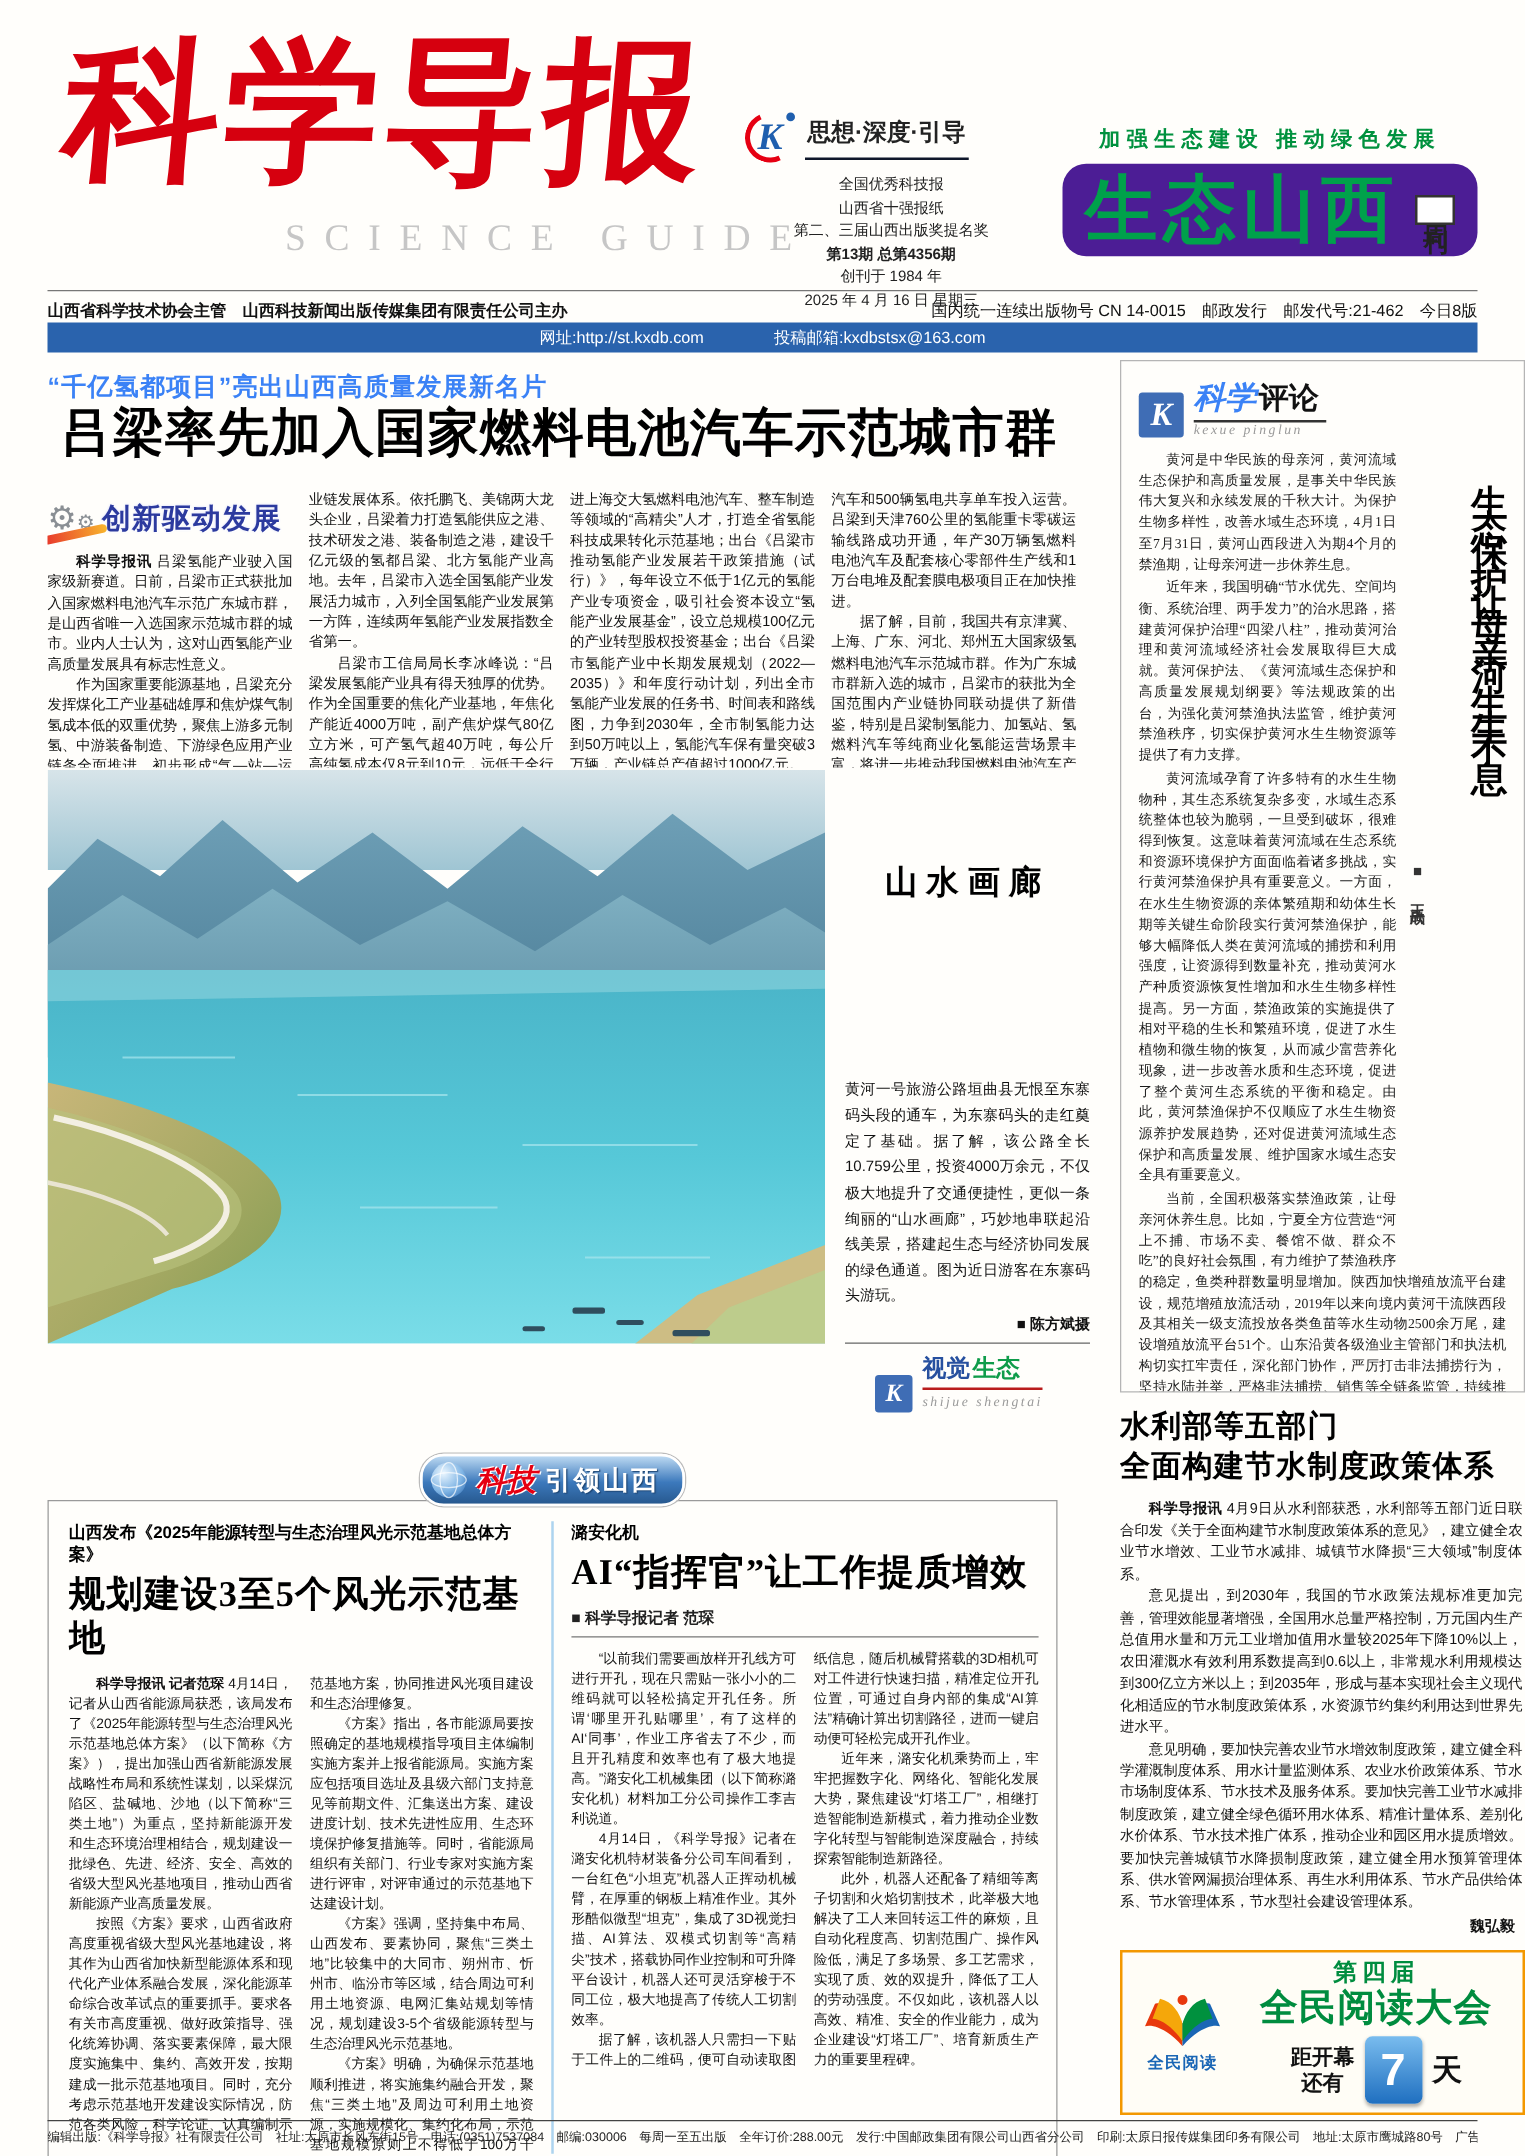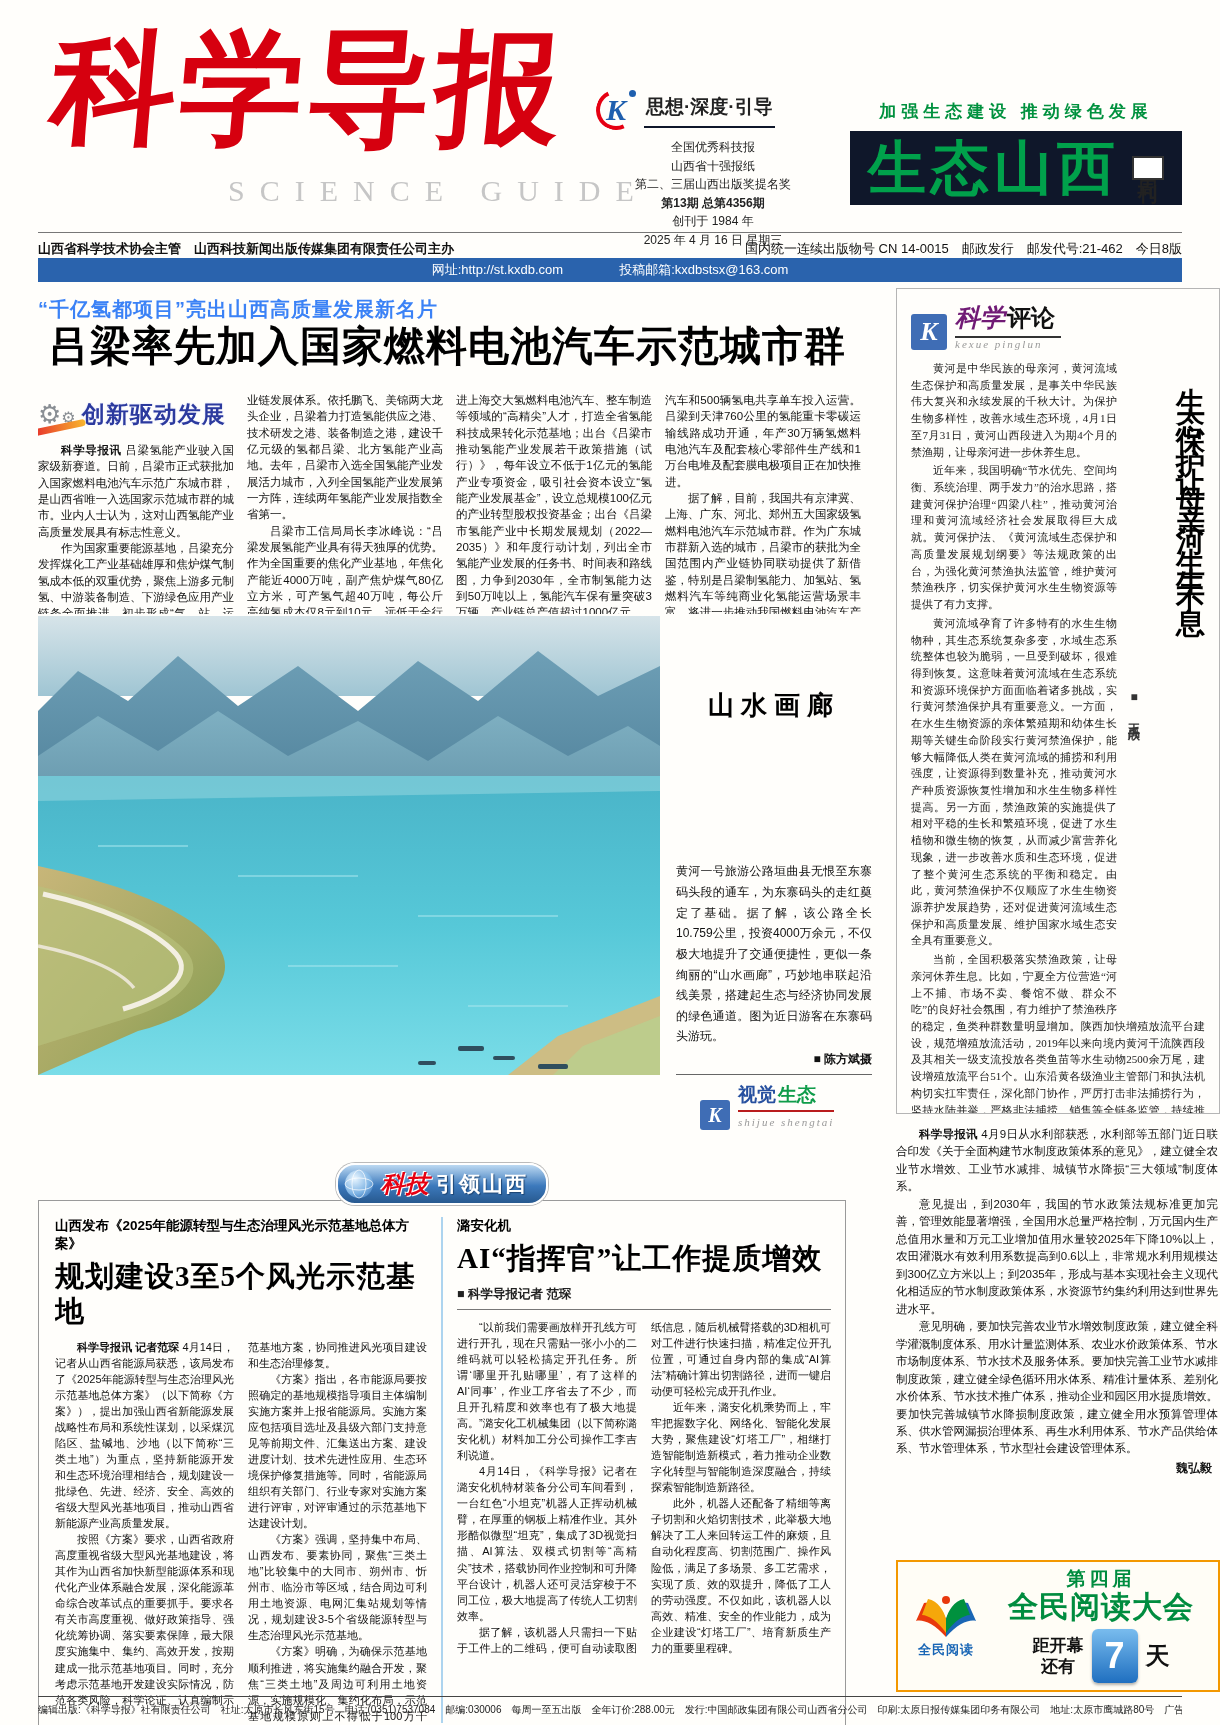--- a/index.html
+++ b/index.html
@@ -13,22 +13,22 @@
   .mh-center{width:238px;text-align:center;font-size:12px;line-height:1.55;color:#222;}
   .mh-motto-row{display:flex;align-items:center;justify-content:flex-start;gap:6px;margin-bottom:6px;}
   .k-round{position:relative;width:44px;height:44px;flex:0 0 44px;}
   .k-round .arc{position:absolute;inset:2px;border:4px solid transparent;border-left-color:#e60012;
                 border-bottom-color:#e60012;border-radius:50%;transform:rotate(20deg);}
   .k-round .kk{position:absolute;inset:0;display:flex;align-items:center;justify-content:center;
                font-family:"Liberation Serif",serif;font-style:italic;font-weight:bold;font-size:30px;color:#1f5fae;}
   .k-round .dot{position:absolute;right:2px;top:2px;width:7px;height:7px;border-radius:50%;background:#1f5fae;}
   .mh-motto{font-size:19px;font-weight:bold;color:#222;border-bottom:2px solid #0f172a;padding:0 2px 5px;}
   .eco-slogan{color:#00913e;font-size:17px;font-weight:bold;letter-spacing:5px;text-align:center;}
-  .eco-band{margin-top:8px;height:74px;background:#0f172a;display:flex;align-items:center;
-            justify-content:center;gap:12px;}
+  .eco-band{margin-top:8px;height:74px;background:#4c1d95;display:flex;align-items:center;
+            justify-content:center;gap:12px;border-radius:19px;}
   .eco-title{font-size:58px;font-weight:900;color:#00a14b;letter-spacing:5px;line-height:1;}
   .weekly-box{writing-mode:vertical-rl;font-size:20px;font-weight:bold;color:#222;border:2px solid #333;
               background:#fff;padding:6px 4px;letter-spacing:4px;line-height:1;}
   .owner-row{display:flex;justify-content:space-between;align-items:center;border-top:1px solid #777;
              padding-top:7px;font-size:13px;color:#111;}
   .owner-left{font-weight:bold;}
   .blue-bar{background:#2a63ad;color:#fff;font-size:13px;display:flex;justify-content:center;
             align-items:center;gap:56px;height:24px;}
   
   .kicker{font-size:20px;font-weight:bold;letter-spacing:1px;color:#3b82f6;}
@@ -52,21 +52,21 @@
   .cap-credit{text-align:right;font-size:12px;font-weight:bold;padding:4px 0 6px;border-bottom:1px solid #666;}
   .klogo-row{display:flex;align-items:flex-end;gap:8px;}
   .k-tile{background:#3f6db5;color:#fff;font-family:"Liberation Serif",serif;font-style:italic;
           font-weight:bold;border-radius:3px;display:flex;align-items:center;justify-content:center;}
   .k-tile.sm{width:30px;height:30px;font-size:20px;}
   .k-tile.md{width:36px;height:36px;font-size:26px;}
   .klogo-main{display:flex;align-items:flex-start;gap:2px;border-bottom:2px solid #b91c1c;padding-bottom:2px;}
   .klogo-sub{font-family:"Liberation Serif",serif;font-style:italic;font-size:11px;color:#999;letter-spacing:2px;}
   .t-blue{color:#27509f;font-weight:900;font-size:19px;}
   .t-green{color:#0f9c4a;font-weight:900;font-size:19px;}
-  .t-red-cal{font-family:"Liberation Serif",serif;font-style:italic;font-weight:900;color:#701a75;font-size:25px;}
+  .t-red-cal{font-family:"Liberation Serif",serif;font-style:italic;font-weight:900;color:#3b82f6;font-size:25px;}
   .t-black{font-weight:900;color:#111;font-size:24px;}
   
   .comment-box{border:1px solid #b5b5b5;padding:12px 14px;overflow:hidden;background:#fffefb;}
   .cm-head{display:flex;align-items:flex-end;gap:8px;margin-bottom:10px;}
   .cm-title-wrap{display:flex;flex-direction:column;}
   .cm-title-row{display:flex;align-items:baseline;gap:2px;border-bottom:2px solid #333;padding:0 6px 2px 0;}
   .cm-float{float:right;position:relative;width:80px;height:642px;margin-left:8px;}
   .cm-vtitle{position:absolute;right:0;top:4px;writing-mode:vertical-rl;font-size:29px;font-weight:900;
              letter-spacing:20px;line-height:1;color:#000;}
   .cm-vauthor{position:absolute;left:0;top:330px;writing-mode:vertical-rl;font-size:12px;font-weight:bold;color:#333;letter-spacing:3px;}
@@ -269,20 +269,24 @@
       <span class="cm-vauthor">■ 王禹欣</span>
     </div>
     <p class="cm-p">黄河是中华民族的母亲河，黄河流域生态保护和高质量发展，是事关中华民族伟大复兴和永续发展的千秋大计。为保护生物多样性，改善水域生态环境，4月1日至7月31日，黄河山西段进入为期4个月的禁渔期，让母亲河进一步休养生息。</p>
     <p class="cm-p">近年来，我国明确“节水优先、空间均衡、系统治理、两手发力”的治水思路，搭建黄河保护治理“四梁八柱”，推动黄河治理和黄河流域经济社会发展取得巨大成就。黄河保护法、《黄河流域生态保护和高质量发展规划纲要》等法规政策的出台，为强化黄河禁渔执法监管，维护黄河禁渔秩序，切实保护黄河水生生物资源等提供了有力支撑。</p>
     <p class="cm-p">黄河流域孕育了许多特有的水生生物物种，其生态系统复杂多变，水域生态系统整体也较为脆弱，一旦受到破坏，很难得到恢复。这意味着黄河流域在生态系统和资源环境保护方面面临着诸多挑战，实行黄河禁渔保护具有重要意义。一方面，在水生生物资源的亲体繁殖期和幼体生长期等关键生命阶段实行黄河禁渔保护，能够大幅降低人类在黄河流域的捕捞和利用强度，让资源得到数量补充，推动黄河水产种质资源恢复性增加和水生生物多样性提高。另一方面，禁渔政策的实施提供了相对平稳的生长和繁殖环境，促进了水生植物和微生物的恢复，从而减少富营养化现象，进一步改善水质和生态环境，促进了整个黄河生态系统的平衡和稳定。由此，黄河禁渔保护不仅顺应了水生生物资源养护发展趋势，还对促进黄河流域生态保护和高质量发展、维护国家水域生态安全具有重要意义。</p>
     <p class="cm-p">当前，全国积极落实禁渔政策，让母亲河休养生息。比如，宁夏全方位营造“河上不捕、市场不卖、餐馆不做、群众不吃”的良好社会氛围，有力维护了禁渔秩序的稳定，鱼类种群数量明显增加。陕西加快增殖放流平台建设，规范增殖放流活动，2019年以来向境内黄河干流陕西段及其相关一级支流投放各类鱼苗等水生动物2500余万尾，建设增殖放流平台51个。山东沿黄各级渔业主管部门和执法机构切实扛牢责任，深化部门协作，严厉打击非法捕捞行为，坚持水陆并举，严格非法捕捞、销售等全链条监管，持续推动黄河流域水生生物资源养护。</p>
 
   </div>
 
   <div class="abs" style="left:896px;top:1126px;width:322px;height:430px;overflow:hidden;">
+    <h2 class="water-h">
+      <span>水利部等五部门</span><br>
+      <span>全面构建节水制度政策体系</span>
+    </h2>
     <p class="news-p"><b>科学导报讯</b>
       <span>4月9日从水利部获悉，水利部等五部门近日联合印发《关于全面构建节水制度政策体系的意见》，建立健全农业节水增效、工业节水减排、城镇节水降损“三大领域”制度体系。</span></p>
     <p class="news-p">意见提出，到2030年，我国的节水政策法规标准更加完善，管理效能显著增强，全国用水总量严格控制，万元国内生产总值用水量和万元工业增加值用水量较2025年下降10%以上，农田灌溉水有效利用系数提高到0.6以上，非常规水利用规模达到300亿立方米以上；到2035年，形成与基本实现社会主义现代化相适应的节水制度政策体系，水资源节约集约利用达到世界先进水平。</p>
     <p class="news-p">意见明确，要加快完善农业节水增效制度政策，建立健全科学灌溉制度体系、用水计量监测体系、农业水价政策体系、节水市场制度体系、节水技术及服务体系。要加快完善工业节水减排制度政策，建立健全绿色循环用水体系、精准计量体系、差别化水价体系、节水技术推广体系，推动企业和园区用水提质增效。要加快完善城镇节水降损制度政策，建立健全用水预算管理体系、供水管网漏损治理体系、再生水利用体系、节水产品供给体系、节水管理体系，节水型社会建设管理体系。</p>
     <div class="water-author">魏弘毅</div>
   </div>
 
   <div class="abs ad-box" style="left:896px;top:1560px;width:300px;height:112px;">
     <div class="ad-logo">
       <svg width="64" height="46" viewBox="0 0 64 46">

